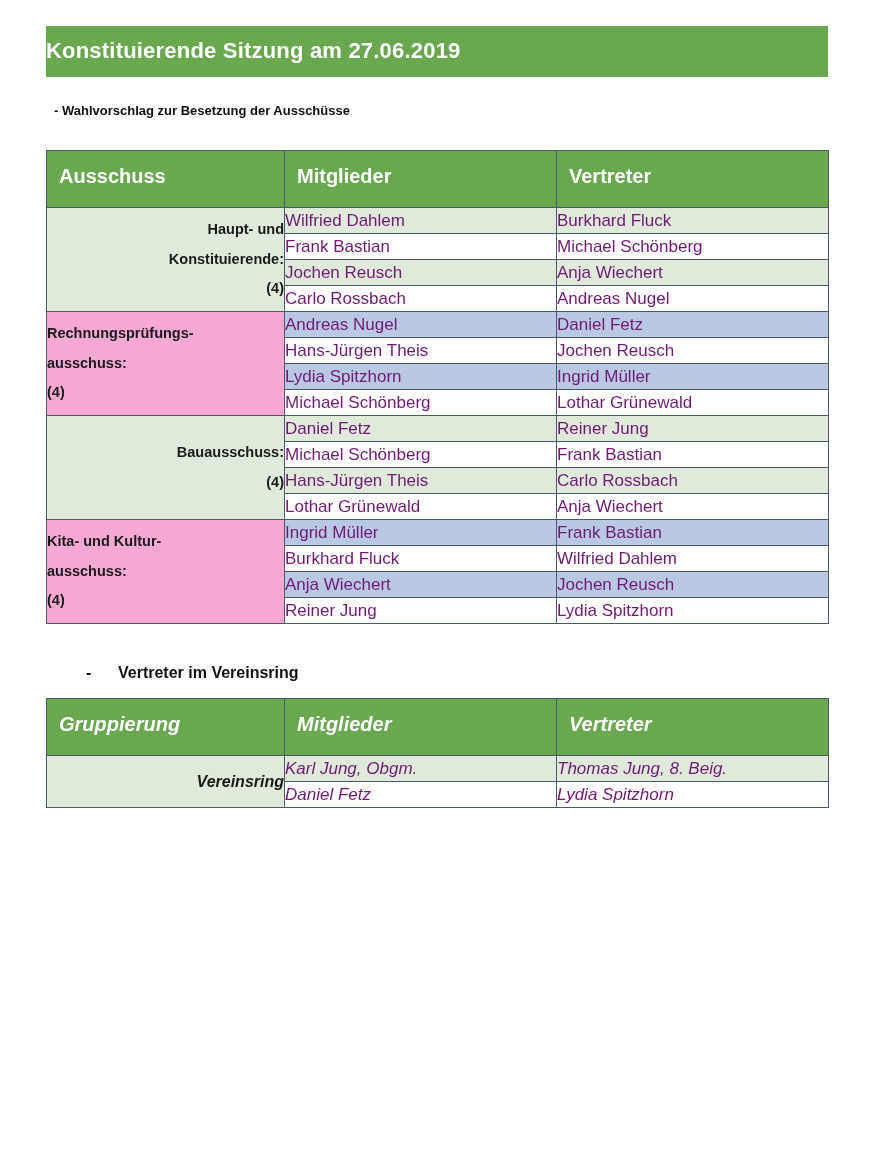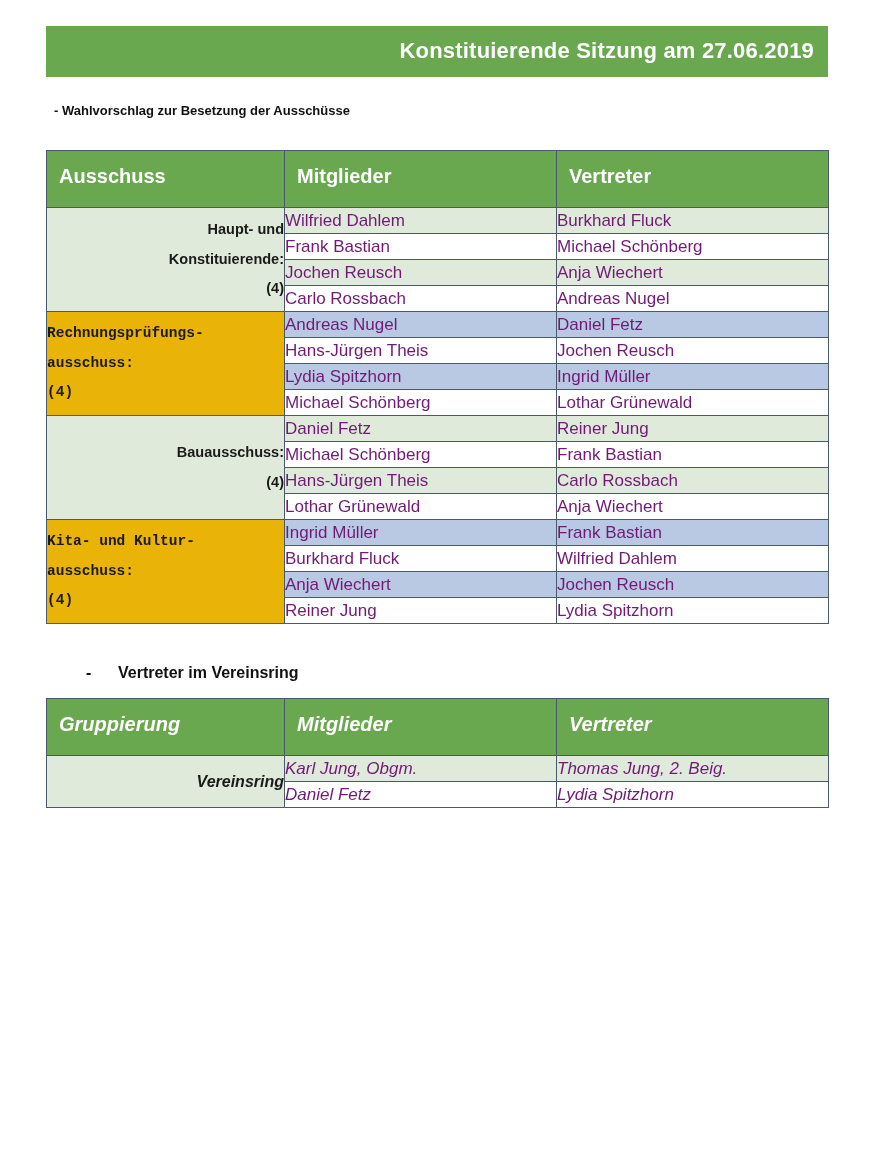--- a/index.html
+++ b/index.html
@@ -18,22 +18,22 @@
   .page {
     padding: 26px 46px 0 46px;
     box-sizing: border-box;
     width: 874px;
   }
   .title-banner {
     background: #6aa84f;
     color: #ffffff;
     font-size: 22px;
     font-weight: bold;
-    text-align: right;
-    padding: 12px 14px 13px 0;
+    text-align: left;
+    padding: 12px 8px 13px 0;
     letter-spacing: 0.2px;
   }
   .subtitle {
     font-size: 13px;
     font-weight: bold;
     margin: 26px 0 32px 8px;
     color: #111111;
   }
   .subtitle2 {
     font-size: 16px;
@@ -77,21 +77,21 @@
     font-size: 14.5px;
     font-weight: bold;
     padding: 10px 0 10px 12px;
     line-height: 2.05;
     color: #1a1a1a;
   }
   .bg-green { background: #dfeada; }
   .bg-white { background: #ffffff; }
   .bg-blue  { background: #b9c9e4; }
   .bg-greenblock { background: #dfeada; text-align: right; }
-  .bg-blueblock  { background: #eab308; font-family: Liberation Mono, monospace; }
+  .bg-blueblock  { background: #f9a8d4; }
   .second-table-wrap {
     margin-left: 0;
     font-style: italic;
   }
   td.vr-group {
     font-size: 16px;
     font-weight: bold;
     padding: 10px 0 10px 12px;
     color: #1a1a1a;
   }
@@ -224,21 +224,21 @@
       <tr>
         <th>Gruppierung</th>
         <th>Mitglieder</th>
         <th>Vertreter</th>
       </tr>
     </thead>
     <tbody>
       <tr>
         <td class="vr-group bg-greenblock" rowspan="2">Vereinsring</td>
         <td class="name-cell bg-green">Karl Jung, Obgm.</td>
-        <td class="name-cell bg-green">Thomas Jung, 2. Beig.</td>
+        <td class="name-cell bg-green">Thomas Jung, 8. Beig.</td>
       </tr>
       <tr>
         <td class="name-cell bg-white">Daniel Fetz</td>
         <td class="name-cell bg-white">Lydia Spitzhorn</td>
       </tr>
     </tbody>
   </table>
 
 </div>
 

